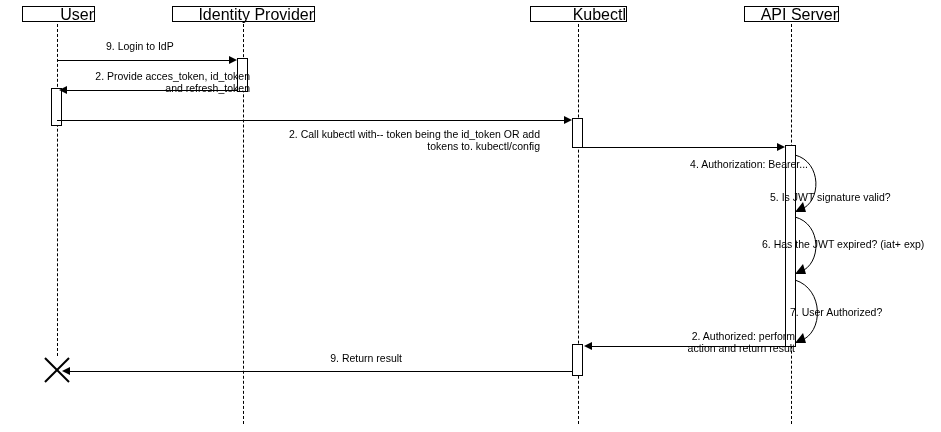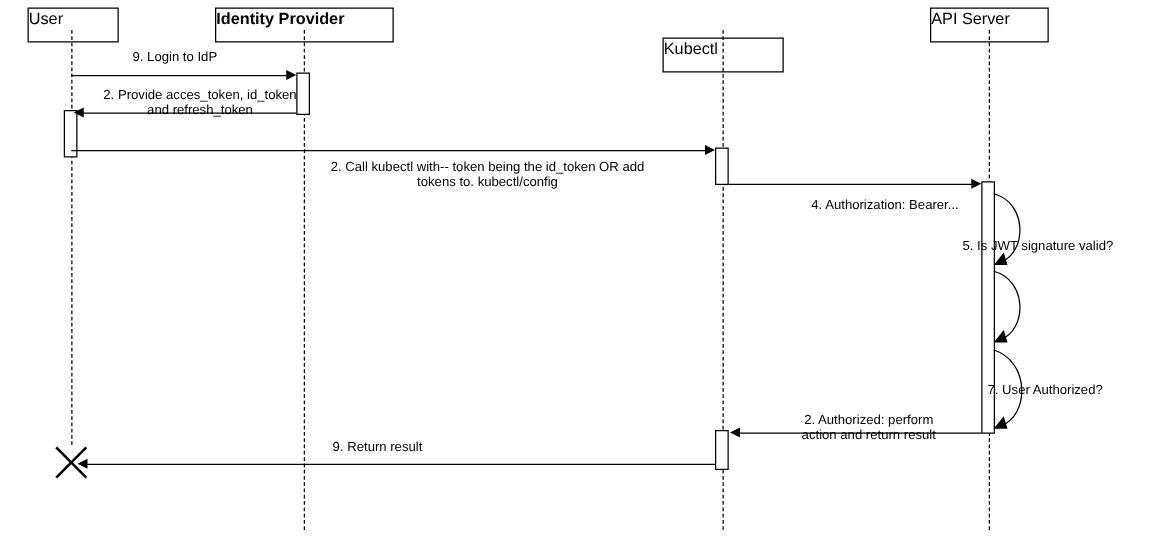--- a/index.html
+++ b/index.html
@@ -14,25 +14,25 @@
     position: relative;
     width: 941px;
     height: 432px;
     background: #ffffff;
     overflow: hidden;
   }
   .lifeline-head {
     position: absolute;
     border: 1px solid #000000;
     background: #ffffff;
-    font-size: 13px;
+    font-size: 16px;
     color: #000000;
-    text-align: left;
+    text-align: right;
     line-height: 16px;
-    height: 28px;
+    height: 16px;
     box-sizing: border-box;
     white-space: nowrap;
   }
   .lifeline-line {
     position: absolute;
     width: 0;
     border-left: 1px dashed #000000;
     top: 24px;
   }
   .activation {
@@ -60,21 +60,21 @@
     width: 0;
     height: 0;
     border-top: 4px solid transparent;
     border-bottom: 4px solid transparent;
     border-right: 8px solid #000000;
   }
   .msg-label {
     position: absolute;
     font-size: 10.5px;
     color: #000000;
-    text-align: center;
+    text-align: right;
     line-height: 12px;
     white-space: pre-line;
   }
   .msg-label.left {
     text-align: left;
   }
   .self-loop {
     position: absolute;
   }
   .destroy-x {
@@ -93,24 +93,24 @@
   .destroy-x span.b { transform: rotate(-45deg); }
 </style>
 </head>
 <body>
 
 <div id="diagram">
 
   <div class="lifeline-head" style="left:22px; top:6px; width:73px;">
     <span>User</span>
   </div>
-  <div class="lifeline-head" style="left:172px; top:6px; width:143px;font-weight:bold;">
+  <div class="lifeline-head" style="left:172px; top:6px; width:143px;">
     <span>Identity Provider</span>
   </div>
-  <div class="lifeline-head" style="left:530px; top:6px; width:97px;margin-top:24px;">
+  <div class="lifeline-head" style="left:530px; top:6px; width:97px;">
     <span>Kubectl</span>
   </div>
   <div class="lifeline-head" style="left:744px; top:6px; width:95px;">
     <span>API Server</span>
   </div>
 
   <div class="lifeline-line" style="left:57px; height:332px;"></div>
   <div class="lifeline-line" style="left:243px; height:400px;"></div>
   <div class="lifeline-line" style="left:578px; height:400px;"></div>
   <div class="lifeline-line" style="left:791px; height:400px;"></div>
@@ -142,20 +142,21 @@
   <svg class="self-loop" style="left:790px; top:150px;" width="40" height="70" viewBox="0 0 40 70">
     <path d="M 5 5 C 32 12, 32 52, 10 60" fill="none" stroke="#000000" stroke-width="1"></path>
     <polygon points="13,52 5,62 16,62" fill="#000000"></polygon>
   </svg>
   <div class="msg-label left" style="left:770px; top:191px; width:170px;">5. Is JWT signature valid?</div>
 
   <svg class="self-loop" style="left:790px; top:212px;" width="40" height="70" viewBox="0 0 40 70">
     <path d="M 5 5 C 32 12, 32 52, 10 60" fill="none" stroke="#000000" stroke-width="1"></path>
     <polygon points="13,52 5,62 16,62" fill="#000000"></polygon>
   </svg>
+  <div class="msg-label left" style="left:762px; top:238px; width:180px;">6. Has the JWT expired? (iat+  exp)</div>
 
   <svg class="self-loop" style="left:790px; top:275px;" width="40" height="75" viewBox="0 0 40 75">
     <path d="M 5 5 C 34 14, 34 58, 10 66" fill="none" stroke="#000000" stroke-width="1"></path>
     <polygon points="13,58 5,68 16,68" fill="#000000"></polygon>
   </svg>
   <div class="msg-label left" style="left:790px; top:306px; width:160px;">7. User Authorized?</div>
 
   <div class="msg-line" style="left:590px; top:346px; width:195px;"></div>
   <div class="arrow-left" style="left:584px; top:342px;"></div>
   <div class="msg-label" style="left:595px; top:330px; width:200px;">2.  Authorized:  perform

